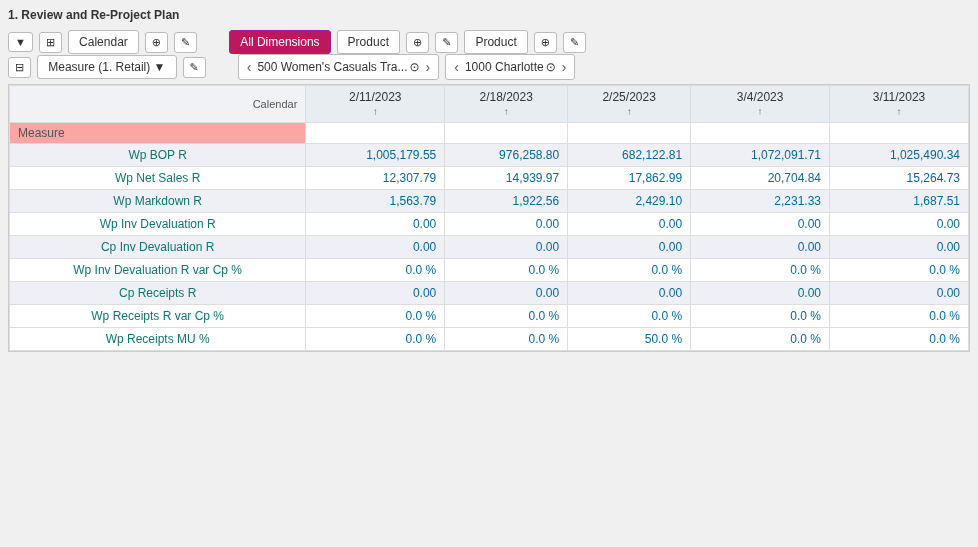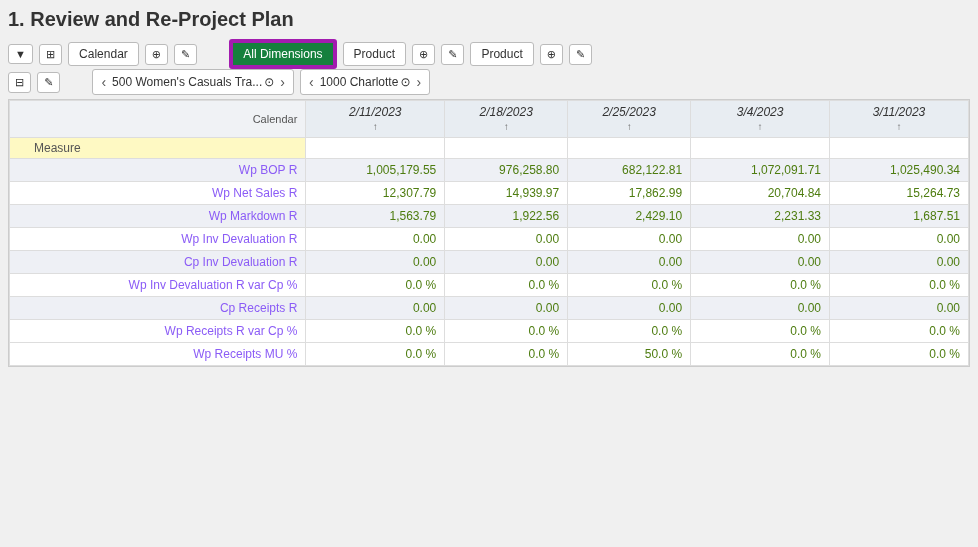--- a/index.html
+++ b/index.html
@@ -10,21 +10,21 @@
       width: 978px;
       min-height: 547px;
       overflow: hidden;
     }
     .main-container {
       background: #f0f0f0;
       padding: 8px;
       width: 978px;
     }
     .page-title {
-      font-size: 20px;
+      font-size: 12px;
       font-weight: bold;
       margin-bottom: 8px;
       color: #333;
     }
     .toolbar-row1 {
       display: flex;
       align-items: center;
       gap: 6px;
       width: 100%;
     }
@@ -51,23 +51,23 @@
       background: #fff;
       border: 1px solid #bbb;
       border-radius: 3px;
       padding: 4px 10px;
       cursor: pointer;
       font-size: 12px;
       font-weight: normal;
       color: #333;
     }
     .btn-active {
-      background: #15803d;
+      background: #be185d;
       color: white;
-      border: 4px solid #a21caf;
+      border: 1px solid #a21caf;
     }
     .dimension-nav {
       display: flex;
       align-items: center;
       background: #fff;
       border: 1px solid #bbb;
       border-radius: 3px;
       padding: 2px 4px;
       gap: 2px;
     }
@@ -110,54 +110,53 @@
     }
     th {
       background: #e8edf2;
       text-align: center;
       font-weight: normal;
       color: #333;
     }
     .col-header-date {
       background: #e8edf2;
       text-align: center;
-      font-style: italic;
     }
     .row-label {
-      text-align: right;
-      color: #8b5cf6;
+      text-align: center;
+      color: #0f766e;
       background: #f5f5f5;
       font-weight: normal;
       min-width: 180px;
     }
     .cell-value {
       text-align: right;
-      color: #4d7c0f;
+      color: #0369a1;
     }
     .row-shaded td {
       background: #eef0f5;
     }
     .row-white td {
       background: #ffffff;
     }
     .sort-arrow {
       font-size: 10px;
       color: #666;
     }
     .calendar-label {
       text-align: right;
       color: #555;
       background: #f0f2f5;
       font-size: 11px;
     }
     .measure-label {
       text-align: left;
       color: #555;
-      background: #fef9c3;
-      padding: 3px 24px;
+      background: #fca5a5;
+      padding: 3px 8px;
     }
   </style>
 </head>
 <body>
 
 <div class="main-container">
   <div class="page-title">1. Review and Re-Project Plan</div>
 
   <div class="toolbar-row1">
     <button class="btn-icon">
@@ -202,20 +201,24 @@
       <span>✎</span>
     </button>
   </div>
 
   <div class="toolbar-row2">
 
     <button class="btn-icon">
       <span>⊟</span>
     </button>
 
+    <button class="btn-primary">
+      <span>Measure (1. Retail)</span>
+      <span>▼</span>
+    </button>
     <button class="btn-icon">
       <span>✎</span>
     </button>
 
     <div style="width:20px"></div>
 
     <div class="dimension-nav">
       <button class="nav-arrow">‹</button>
       <span>500 Women's Casuals Tra...</span>
       <span class="target-icon">⊙</span>

